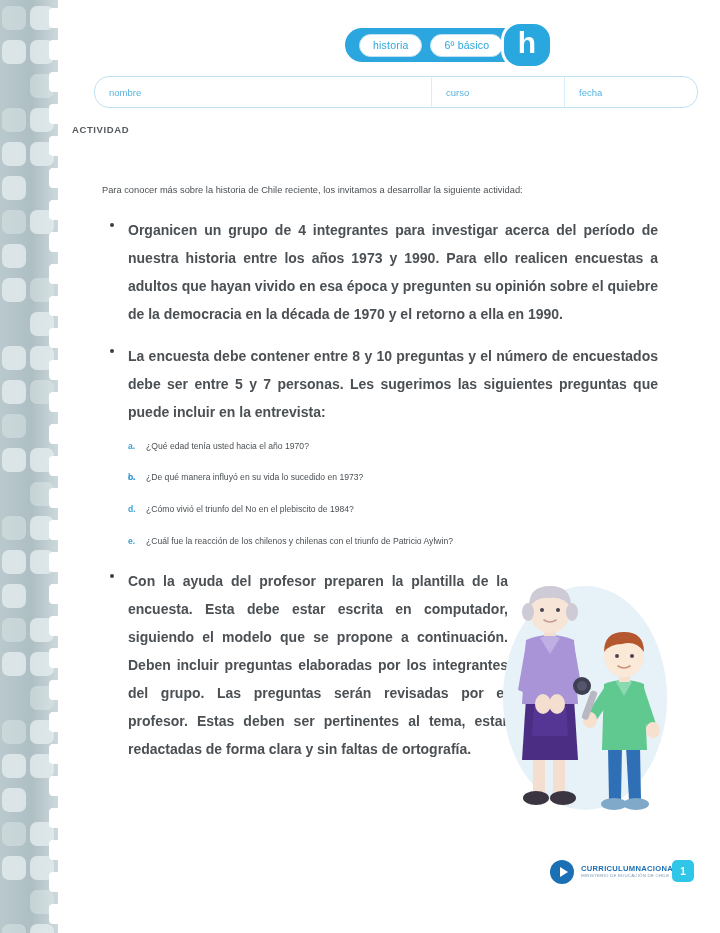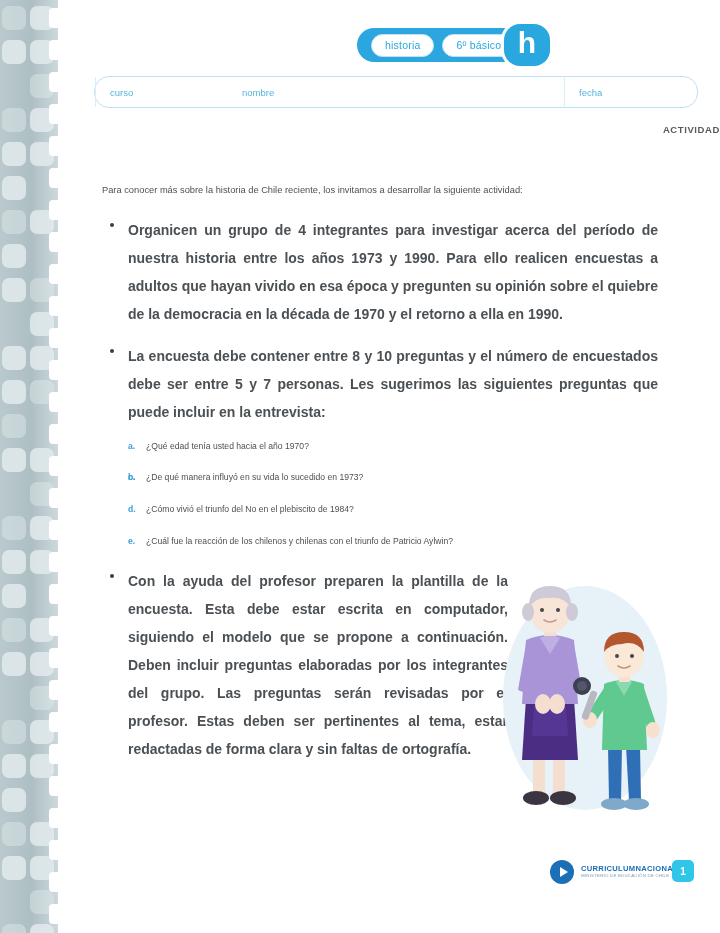--- a/index.html
+++ b/index.html
@@ -60,21 +60,21 @@
   }
 
   
   .header {
     position: absolute;
     left: 22px; top: 24px;
     width: 602px; height: 42px;
   }
   .header-pillbar {
     position: absolute;
-    left: 263px; top: 4px;
+    left: 251px; top: 4px;
     height: 34px;
     background: #2ba6de;
     border-radius: 17px;
     padding: 0 22px 0 14px;
     display: flex;
     align-items: center;
     gap: 8px;
   }
   .pill {
     background: #ffffff;
@@ -127,21 +127,21 @@
   }
   .idfield.nombre { flex: 1 1 auto; }
   .idfield.curso  { width: 118px; border-left: 1.2px solid #d8eef8; }
   .idfield.fecha  { width: 118px; border-left: 1.2px solid #d8eef8; }
 
   
   .titles {
     position: absolute;
     left: 0; top: 124px;
     width: 648px;
-    text-align: right;
+    text-align: left;
   }
   .title-kicker {
     font-size: 9.5px;
     font-weight: bold;
     letter-spacing: .6px;
     color: #555a5e;
   }
   .title-main {
     font-size: 10.5px;
     font-weight: bold;
@@ -362,22 +362,22 @@
     <div class="header-pillbar">
       <div class="pill">historia</div>
       <div class="pill">6º básico</div>
     </div>
     <div class="logo-badge">
       <span>h</span>
     </div>
   </div>
 
   <div class="idbar">
+    <div class="idfield nombre">nombre</div>
     <div class="idfield curso">curso</div>
-    <div class="idfield nombre">nombre</div>
     <div class="idfield fecha">fecha</div>
   </div>
 
   <div class="titles">
     <div class="title-kicker">ACTIVIDAD</div>
   </div>
 
   <div class="content">
     <div class="intro">Para conocer más sobre la historia de Chile reciente, los invitamos a desarrollar la siguiente actividad:</div>
 

